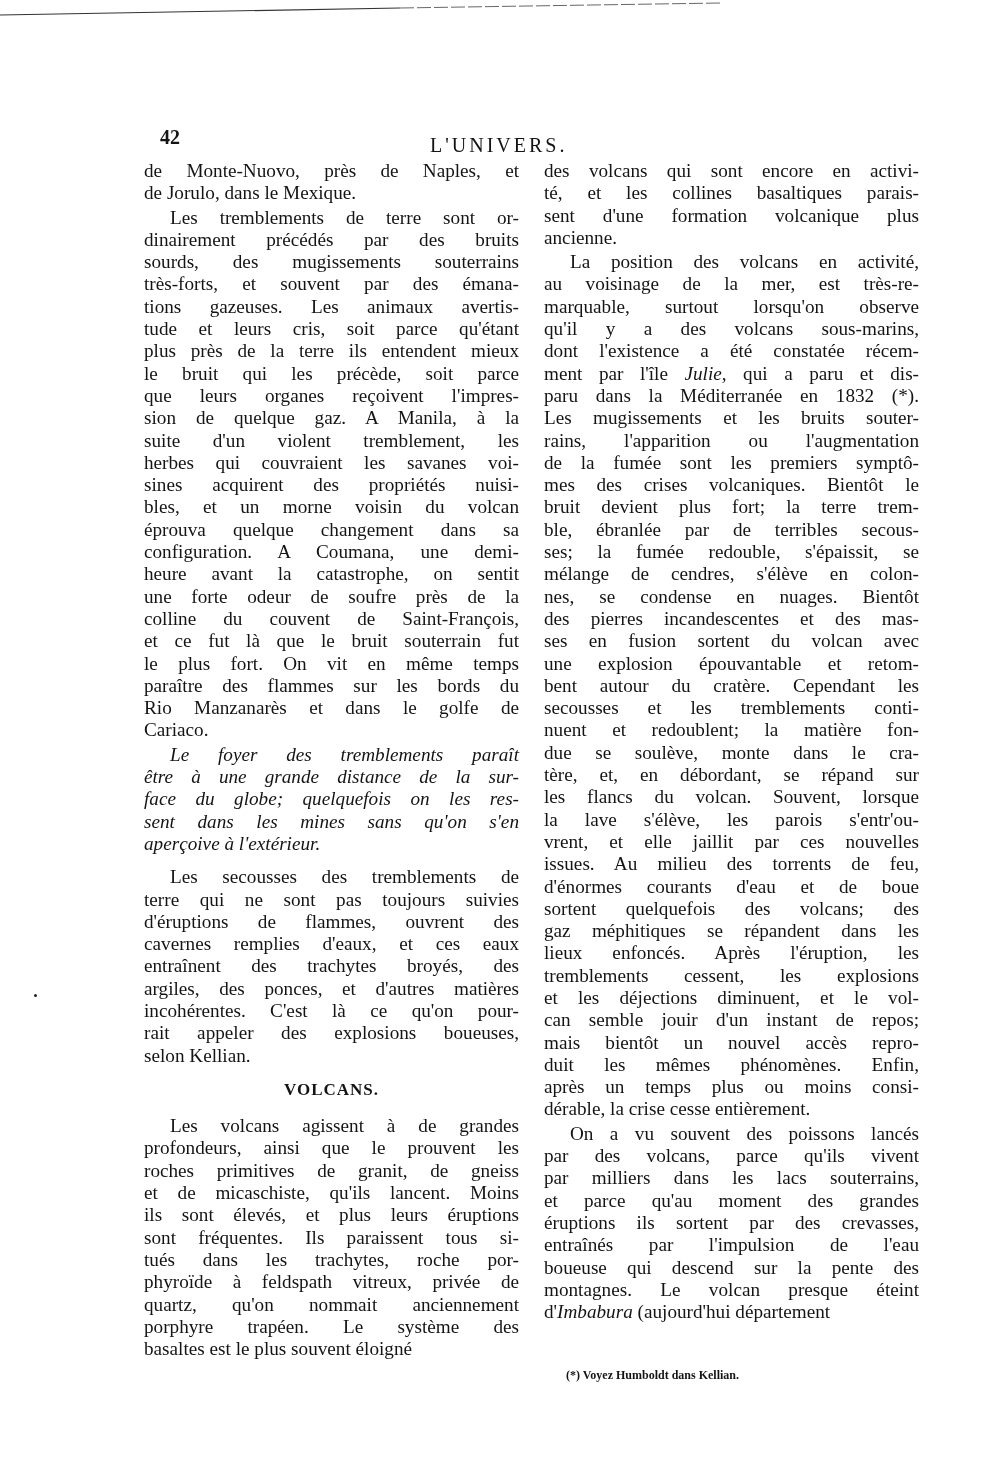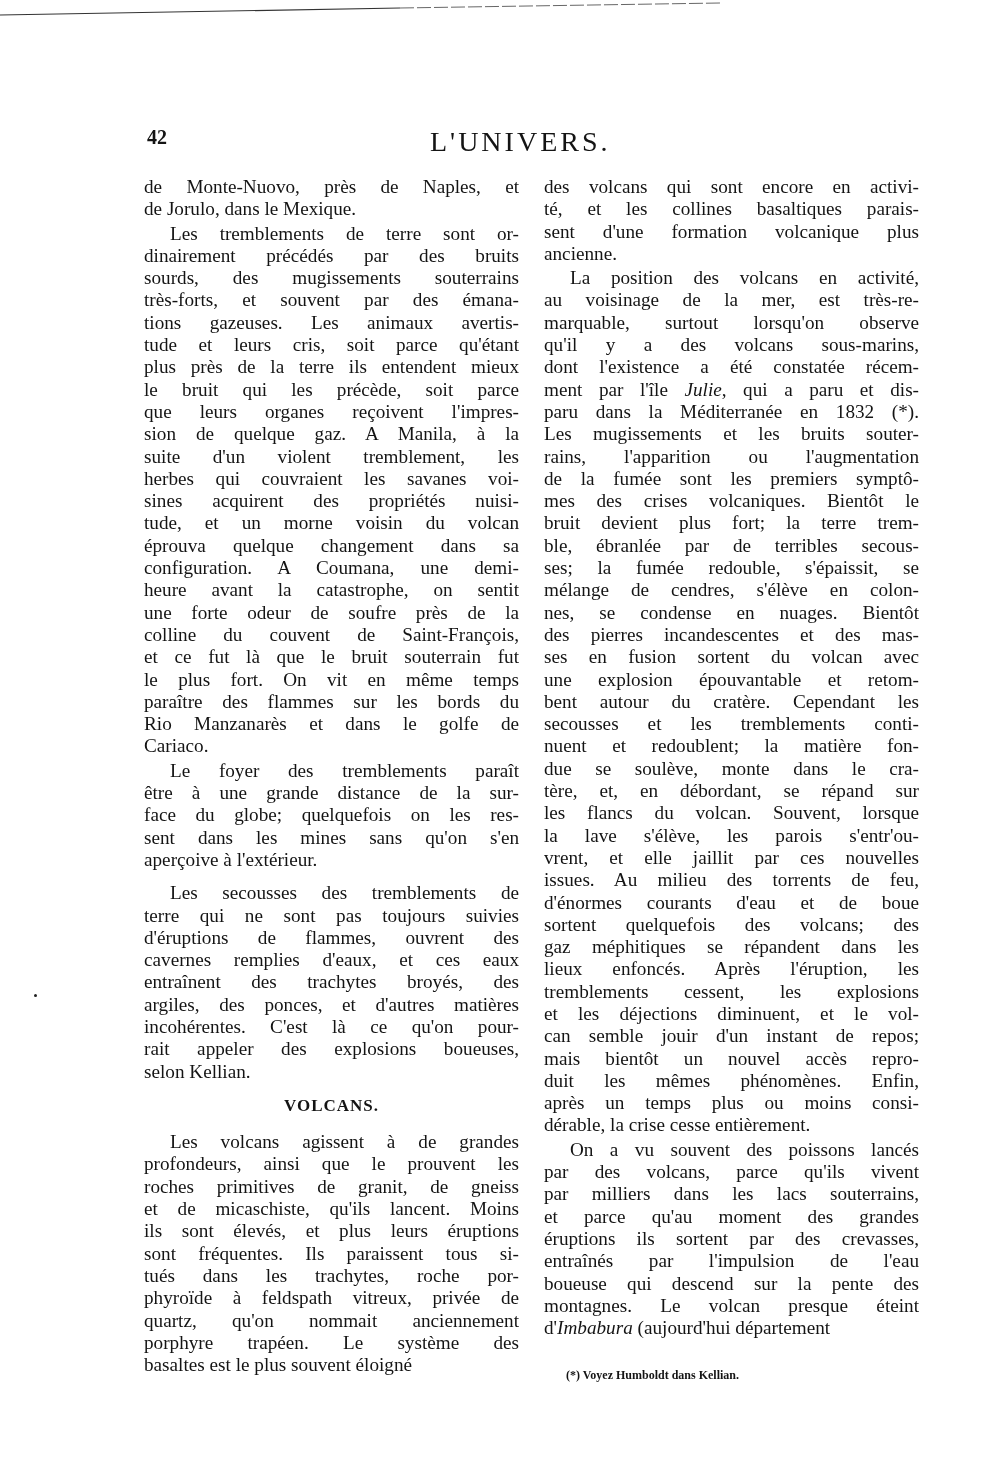--- a/index.html
+++ b/index.html
@@ -13,27 +13,27 @@
     }
     .scan-line svg { display: block; }
     .stray-dot {
       position: absolute; left: 34px; top: 994px; width: 3px; height: 3px;
       background: #222; border-radius: 50%;
     }
     .running-head {
       position: absolute; top: 126px; left: 144px; width: 780px; height: 30px;
     }
     .page-number {
-      position: absolute; left: 3px; top: 0; font-size: 20px; font-weight: bold;
+      position: absolute; left: 16px; top: 0; font-size: 20px; font-weight: bold;
     }
     .running-title {
-      position: absolute; left: 286px; top: 0; font-size: 28px; letter-spacing: 3px;
+      position: absolute; left: 286px; top: 8px; font-size: 20px; letter-spacing: 3px;
     }
     .column {
-      position: absolute; top: 176px; width: 375px;
+      position: absolute; top: 160px; width: 375px;
       font-size: 19.2px; line-height: 22.3px; text-align: justify;
       hyphens: manual;
     }
     .col-left { left: 144px; }
     .col-right { left: 544px; }
     .column p { margin: 0; }
     .column p.indent { text-indent: 26px; margin-top: 2px; }
     .column p.first { text-indent: 0; margin-top: 0; }
     .column .line { display: block; text-align: justify; text-align-last: justify; white-space: nowrap; }
     .column .line.last { text-align-last: left; }
@@ -74,33 +74,33 @@
       <span class="line">très-forts, et souvent par des émana-</span>
       <span class="line">tions gazeuses. Les animaux avertis-</span>
       <span class="line">tude et leurs cris, soit parce qu'étant</span>
       <span class="line">plus près de la terre ils entendent mieux</span>
       <span class="line">le bruit qui les précède, soit parce</span>
       <span class="line">que leurs organes reçoivent l'impres-</span>
       <span class="line">sion de quelque gaz. A Manila, à la</span>
       <span class="line">suite d'un violent tremblement, les</span>
       <span class="line">herbes qui couvraient les savanes voi-</span>
       <span class="line">sines acquirent des propriétés nuisi-</span>
-      <span class="line">tude, et un morne voisin du volcan</span>
+      <span class="line">bles, et un morne voisin du volcan</span>
       <span class="line">éprouva quelque changement dans sa</span>
       <span class="line">configuration. A Coumana, une demi-</span>
       <span class="line">heure avant la catastrophe, on sentit</span>
       <span class="line">une forte odeur de soufre près de la</span>
       <span class="line">colline du couvent de Saint-François,</span>
       <span class="line">et ce fut là que le bruit souterrain fut</span>
       <span class="line">le plus fort. On vit en même temps</span>
       <span class="line">paraître des flammes sur les bords du</span>
       <span class="line">Rio Manzanarès et dans le golfe de</span>
       <span class="line last">Cariaco.</span>
     </p>
-    <p class="indent" style="text-indent: 0px;">
+    <p class="indent" style="text-indent: 0px; font-style: italic;">
       <span class="line" style="padding-left: 26px;">Le foyer des tremblements paraît</span>
       <span class="line">être à une grande distance de la sur-</span>
       <span class="line">face du globe; quelquefois on les res-</span>
       <span class="line">sent dans les mines sans qu'on s'en</span>
       <span class="line last">aperçoive à l'extérieur.</span>
     </p>
     <p class="indent" style="text-indent: 0px; margin-top: 11px;">
       <span class="line" style="padding-left: 26px;">Les secousses des tremblements de</span>
       <span class="line">terre qui ne sont pas toujours suivies</span>
       <span class="line">d'éruptions de flammes, ouvrent des</span>

